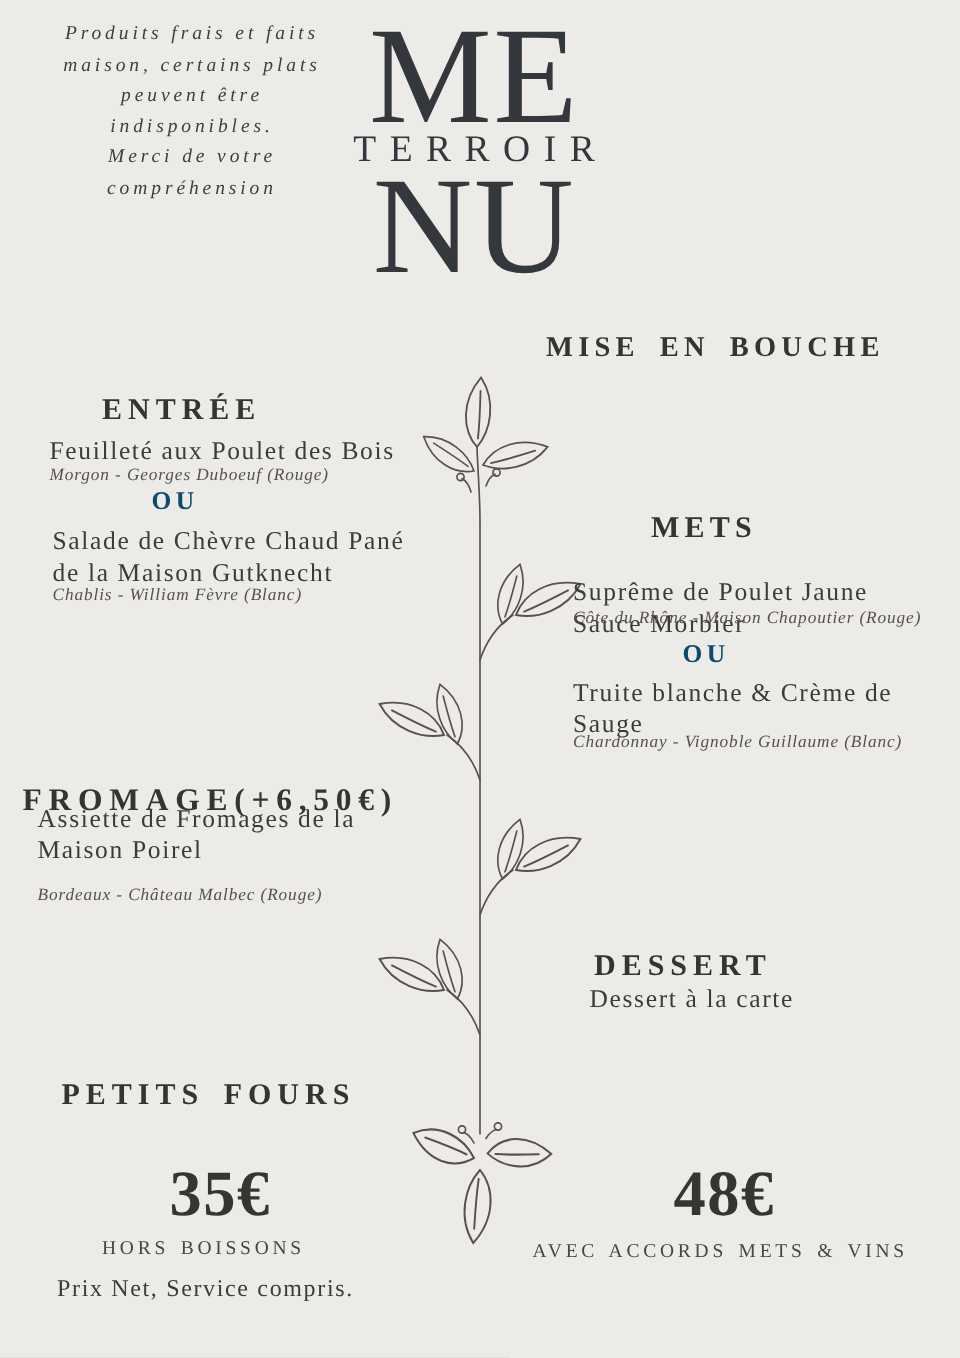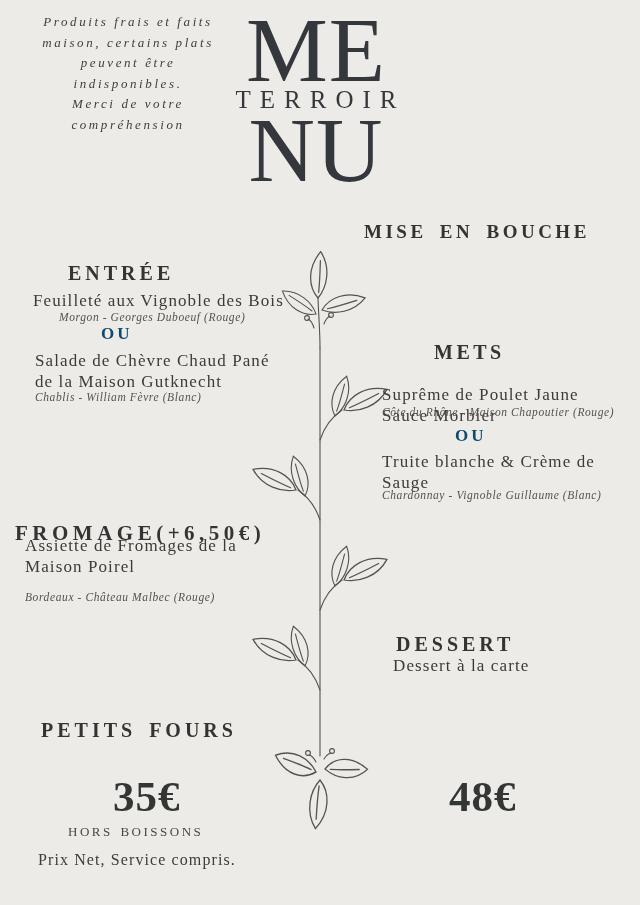--- a/index.html
+++ b/index.html
@@ -119,22 +119,22 @@
     <path d="M94 511 q3 -5 7 -6"></path>
       <circle cx="102" cy="503" r="2.4"></circle>
     <use href="#leafg" transform="translate(86,524) rotate(-78) scale(1.32,1.05)"></use>
     <use href="#leafg" transform="translate(95,521) rotate(80) scale(1.28,1.02)"></use>
     <use href="#leafg" transform="translate(90,532) rotate(177) scale(1.18)"></use>
   </svg>
 
   <div class="abs h-sec h-mise">MISE EN BOUCHE</div>
 
   <div class="abs h-sec h-entree">ENTRÉE</div>
-  <div class="abs dish nowrap" style="left:33px;top:291px;">Feuilleté aux Vignoble des Bois</div>
-  <div class="abs pairing" style="left:33px;top:311px;margin-left:26px;">Morgon - Georges Duboeuf (Rouge)</div>
+  <div class="abs dish nowrap" style="left:33px;top:291px;">Feuilleté aux Poulet des Bois</div>
+  <div class="abs pairing" style="left:33px;top:311px;">Morgon - Georges Duboeuf (Rouge)</div>
   <div class="abs ou" style="left:101px;top:324px;">OU</div>
   <div class="abs dish prelines" style="left:35px;top:351px;">Salade de Chèvre Chaud Pané
 de la Maison Gutknecht</div>
   <div class="abs pairing" style="left:35px;top:391px;">Chablis - William Fèvre (Blanc)</div>
 
   <div class="abs h-sec h-plat">METS</div>
   <div class="abs dish prelines" style="left:382px;top:385px;">Suprême de Poulet Jaune
 Sauce Morbier</div>
   <div class="abs pairing" style="left:382px;top:406px;">Côte du Rhône - Maison Chapoutier (Rouge)</div>
   <div class="abs ou" style="left:455px;top:426px;">OU</div>
@@ -148,15 +148,16 @@
   <div class="abs pairing" style="left:25px;top:591px;">Bordeaux - Château Malbec (Rouge)</div>
 
   <div class="abs h-sec h-dessert">DESSERT</div>
   <div class="abs dish nowrap" style="left:393px;top:656px;">Dessert à la carte</div>
 
   <div class="abs h-sec h-petits">PETITS FOURS</div>
 
   <div class="abs price" style="left:113px;top:772px;">35€</div>
   <div class="abs price-cap" style="left:68px;top:824px;">HORS BOISSONS</div>
   <div class="abs price" style="left:449px;top:772px;">48€</div>
+  <div class="abs price-cap" style="left:355px;top:826px;">AVEC ACCORDS METS &amp; VINS</div>
   <div class="abs footnote" style="left:38px;top:851px;">Prix Net, Service compris.</div>
 
 </div>
 
 </body></html>

